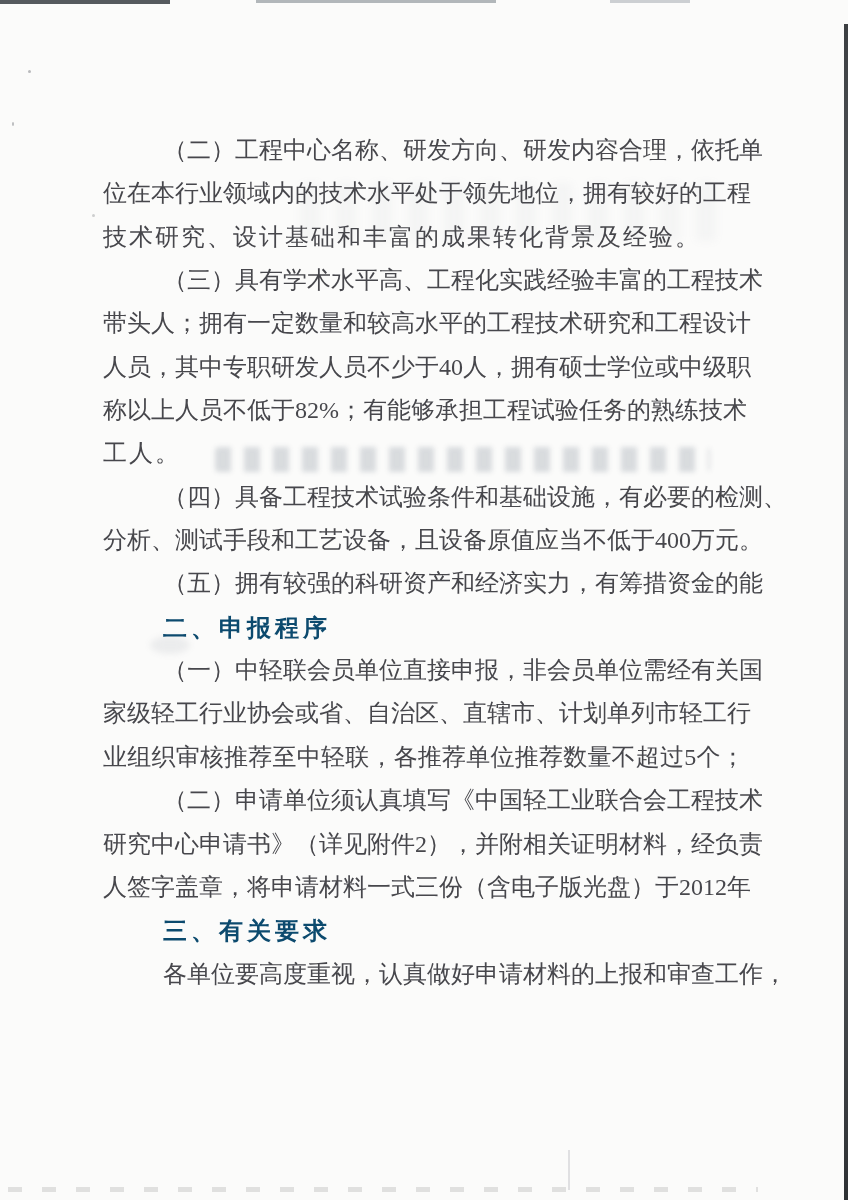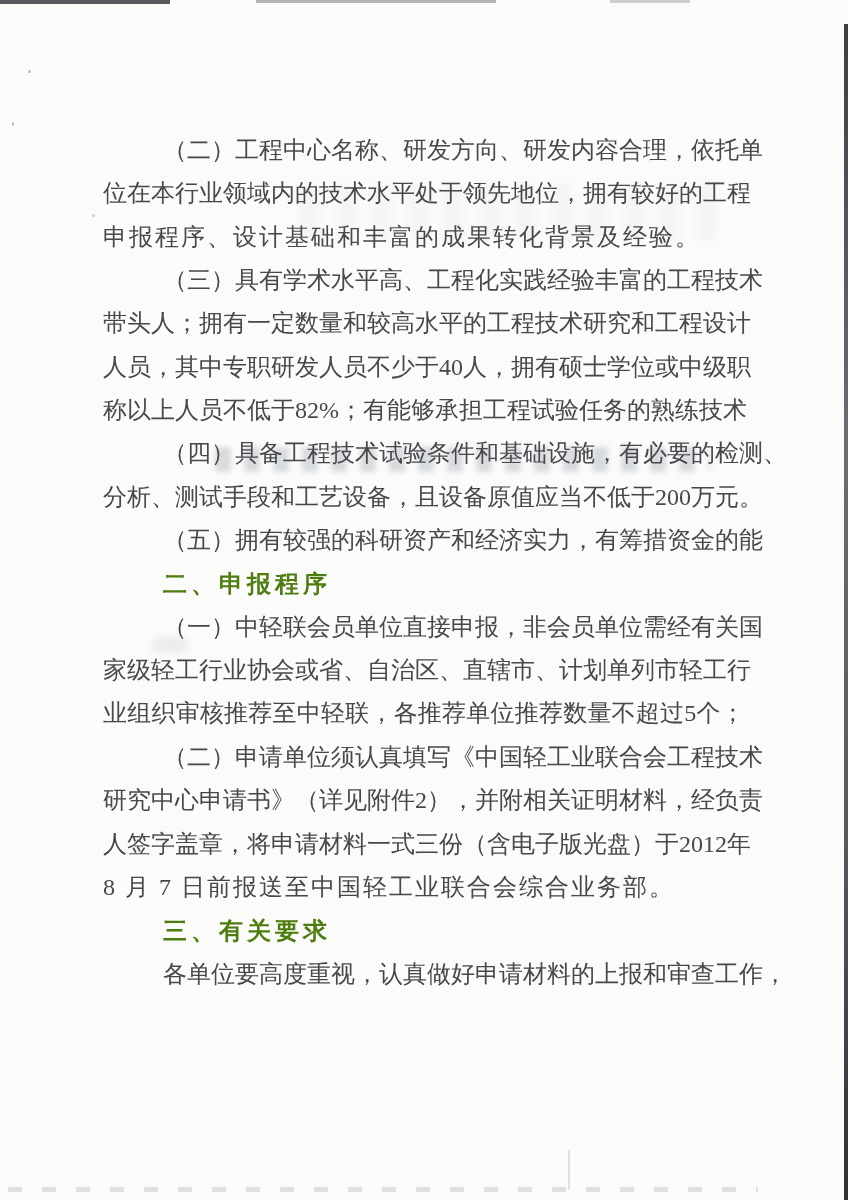--- a/index.html
+++ b/index.html
@@ -19,21 +19,21 @@
     letter-spacing:2px;white-space:nowrap;
   }
   .line.indent{padding-left:60px;}
   .line.fill{
     display:flex;justify-content:space-between;align-items:center;
     letter-spacing:0;white-space:normal;
   }
   .line.fill span{display:inline-block;}
   .line.heading{
     font-family:"Liberation Sans","DejaVu Sans",sans-serif;
-    font-weight:bold;color:#4d7c0f;letter-spacing:4px;
+    font-weight:bold;color:#0c4a6e;letter-spacing:4px;
   }
   
   .edge-top-a{position:absolute;left:0;top:0;width:170px;height:4px;background:#565a5e;}
   .edge-top-b{position:absolute;left:256px;top:0;width:240px;height:3px;background:#9aa0a4;opacity:.75;}
   .edge-top-c{position:absolute;left:610px;top:0;width:80px;height:3px;background:#b8bcc0;opacity:.7;}
   .edge-right{position:absolute;right:0;top:24px;width:4px;height:1176px;
     background:linear-gradient(180deg,#3c3f42 0%,#6a6e72 35%,#55585c 70%,#2e3134 100%);}
   .edge-bottom{position:absolute;left:8px;top:1187px;width:750px;height:5px;
     background:repeating-linear-gradient(90deg,#c6c6c6 0 14px,transparent 14px 34px);
     opacity:.5;filter:blur(.5px);}
@@ -122,21 +122,21 @@
         <span>位</span>
         <span>，</span>
         <span>拥</span>
         <span>有</span>
         <span>较</span>
         <span>好</span>
         <span>的</span>
         <span>工</span>
         <span>程</span>
       </div>
-      <div class="line">申报程序、设计基础和丰富的成果转化背景及经验。</div>
+      <div class="line">技术研究、设计基础和丰富的成果转化背景及经验。</div>
       <div class="line indent fill">
         <span>（</span>
         <span>三</span>
         <span>）</span>
         <span>具</span>
         <span>有</span>
         <span>学</span>
         <span>术</span>
         <span>水</span>
         <span>平</span>
@@ -236,20 +236,21 @@
         <span>试</span>
         <span>验</span>
         <span>任</span>
         <span>务</span>
         <span>的</span>
         <span>熟</span>
         <span>练</span>
         <span>技</span>
         <span>术</span>
       </div>
+      <div class="line">工人。</div>
       <div class="line indent fill">
         <span>（</span>
         <span>四</span>
         <span>）</span>
         <span>具</span>
         <span>备</span>
         <span>工</span>
         <span>程</span>
         <span>技</span>
         <span>术</span>
@@ -288,21 +289,21 @@
         <span>且</span>
         <span>设</span>
         <span>备</span>
         <span>原</span>
         <span>值</span>
         <span>应</span>
         <span>当</span>
         <span>不</span>
         <span>低</span>
         <span>于</span>
-        <span>200</span>
+        <span>400</span>
         <span>万</span>
         <span>元</span>
         <span>。</span>
       </div>
       <div class="line indent fill">
         <span>（</span>
         <span>五</span>
         <span>）</span>
         <span>拥</span>
         <span>有</span>
@@ -491,21 +492,20 @@
         <span>电</span>
         <span>子</span>
         <span>版</span>
         <span>光</span>
         <span>盘</span>
         <span>）</span>
         <span>于</span>
         <span>2012</span>
         <span>年</span>
       </div>
-      <div class="line">8 月 7 日前报送至中国轻工业联合会综合业务部。</div>
       <div class="line indent heading">三、有关要求</div>
       <div class="line indent fill">
         <span>各</span>
         <span>单</span>
         <span>位</span>
         <span>要</span>
         <span>高</span>
         <span>度</span>
         <span>重</span>
         <span>视</span>

